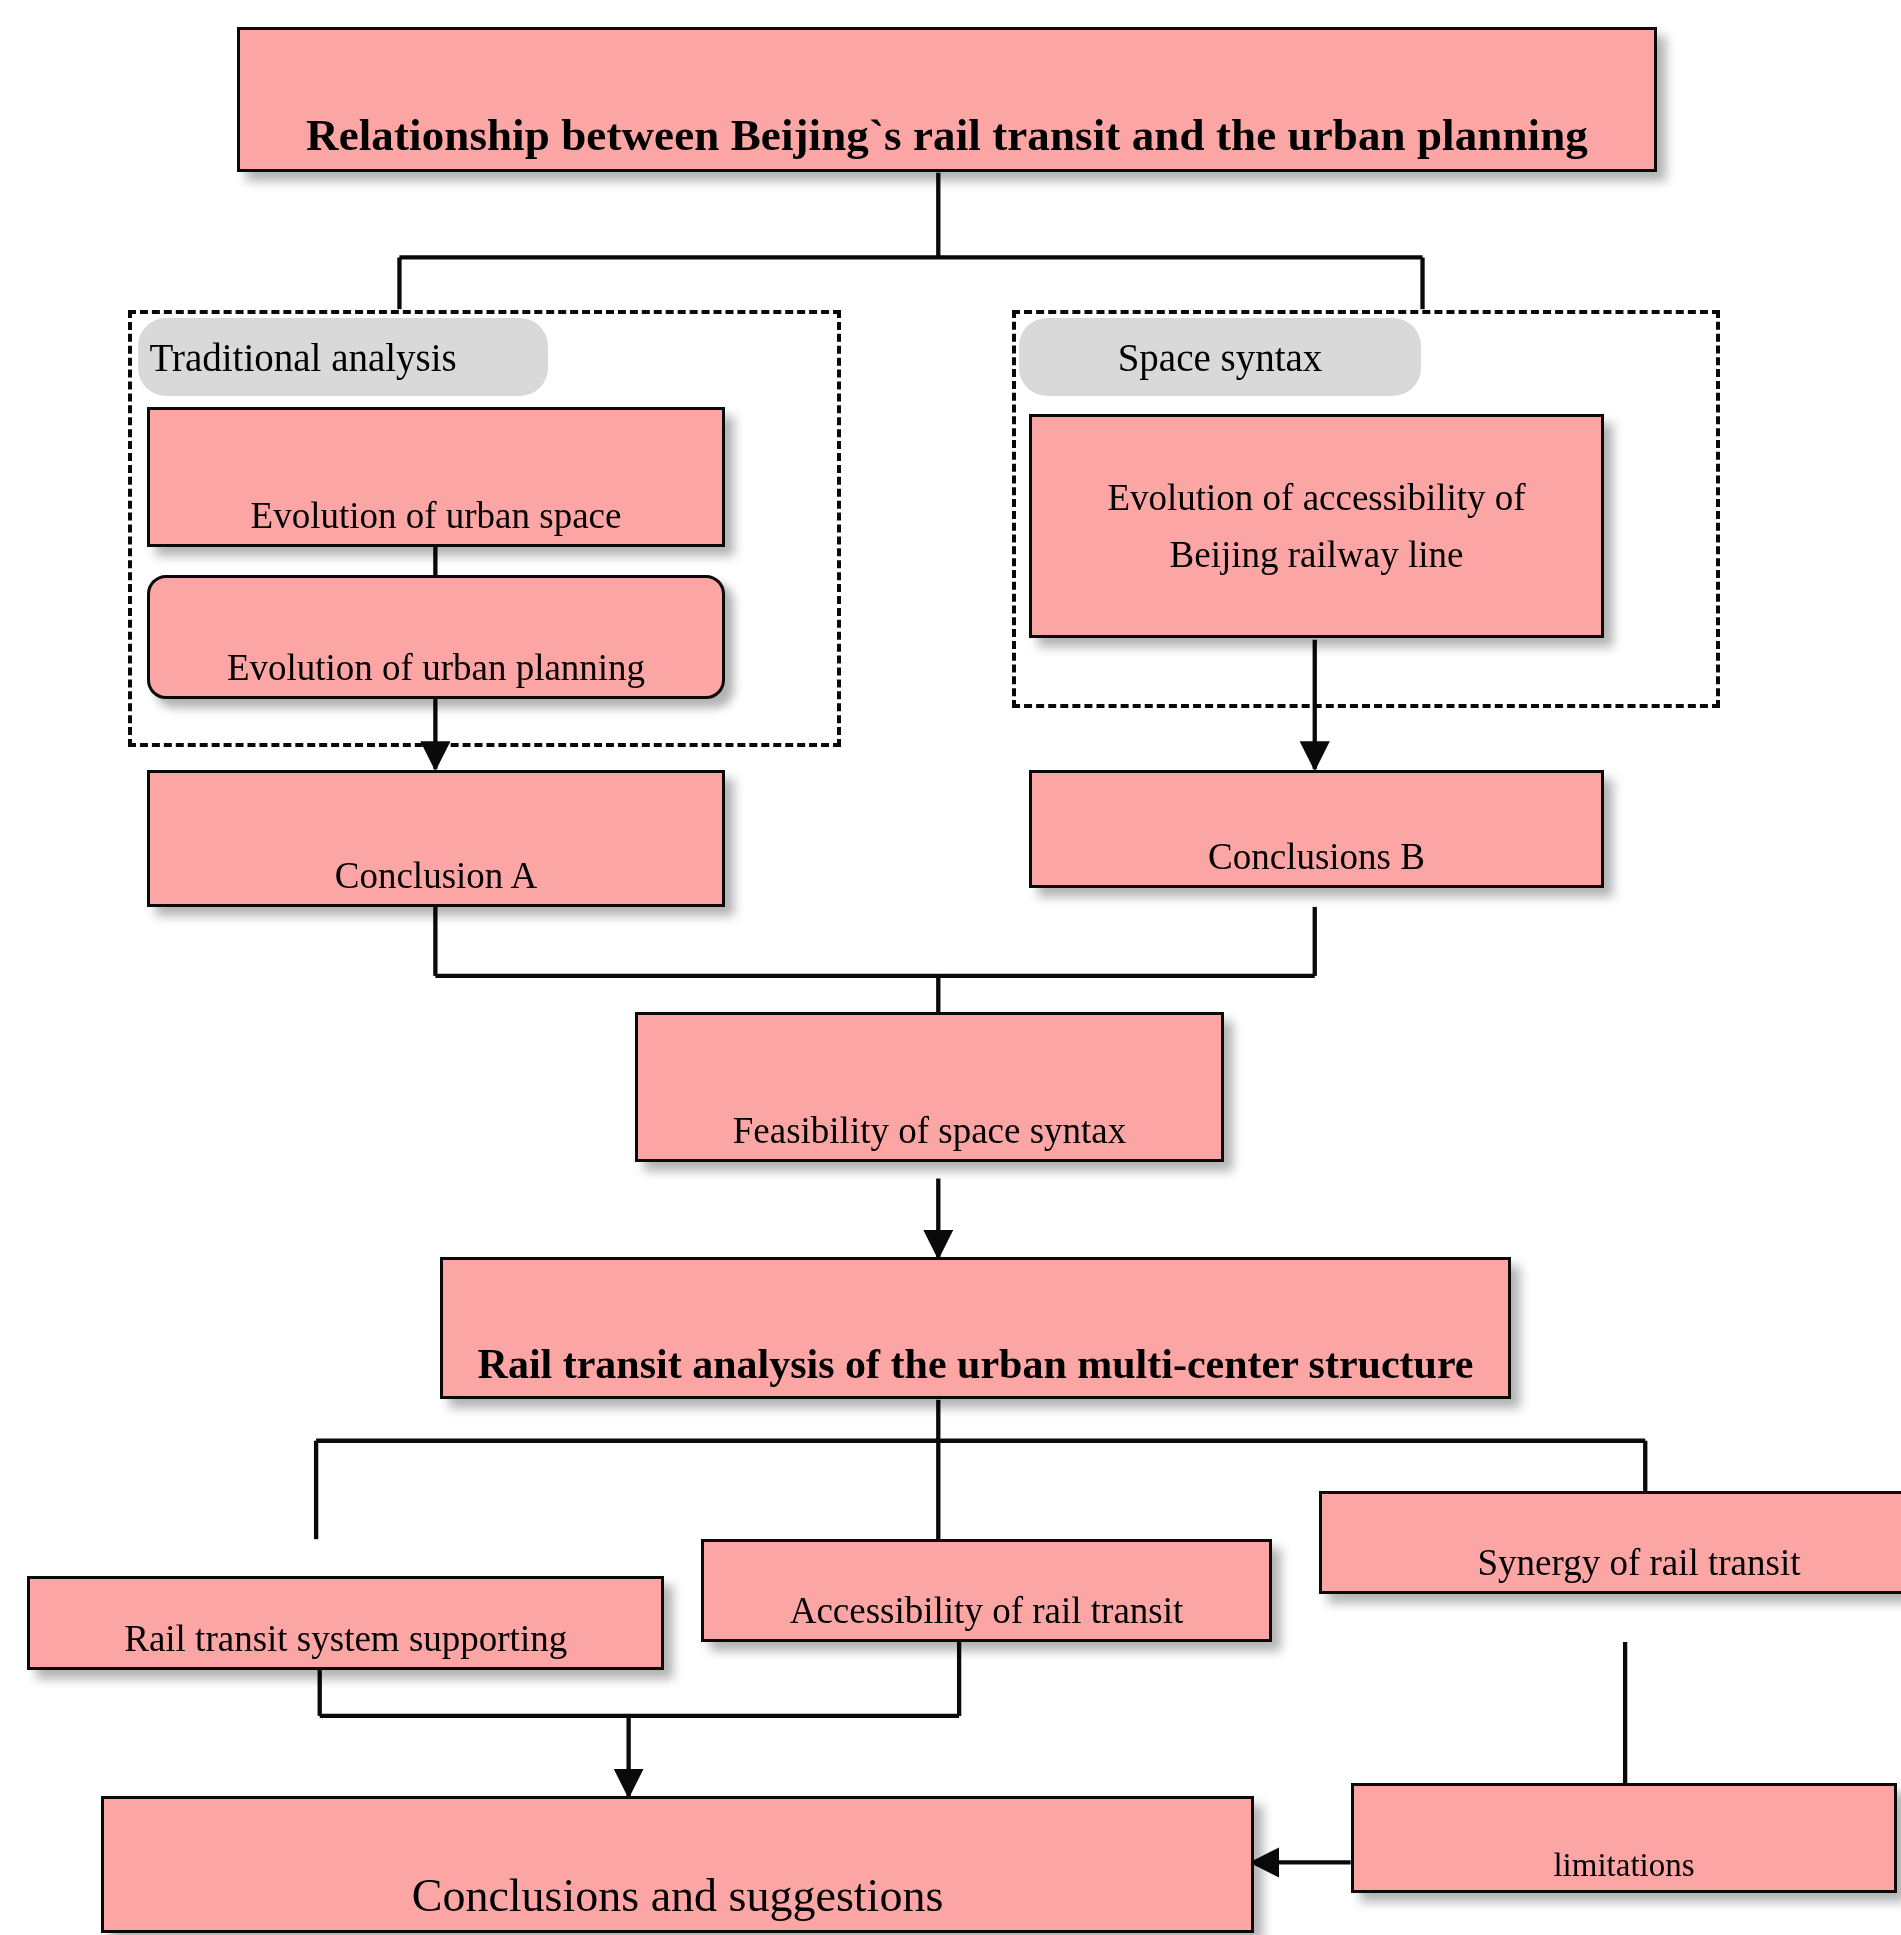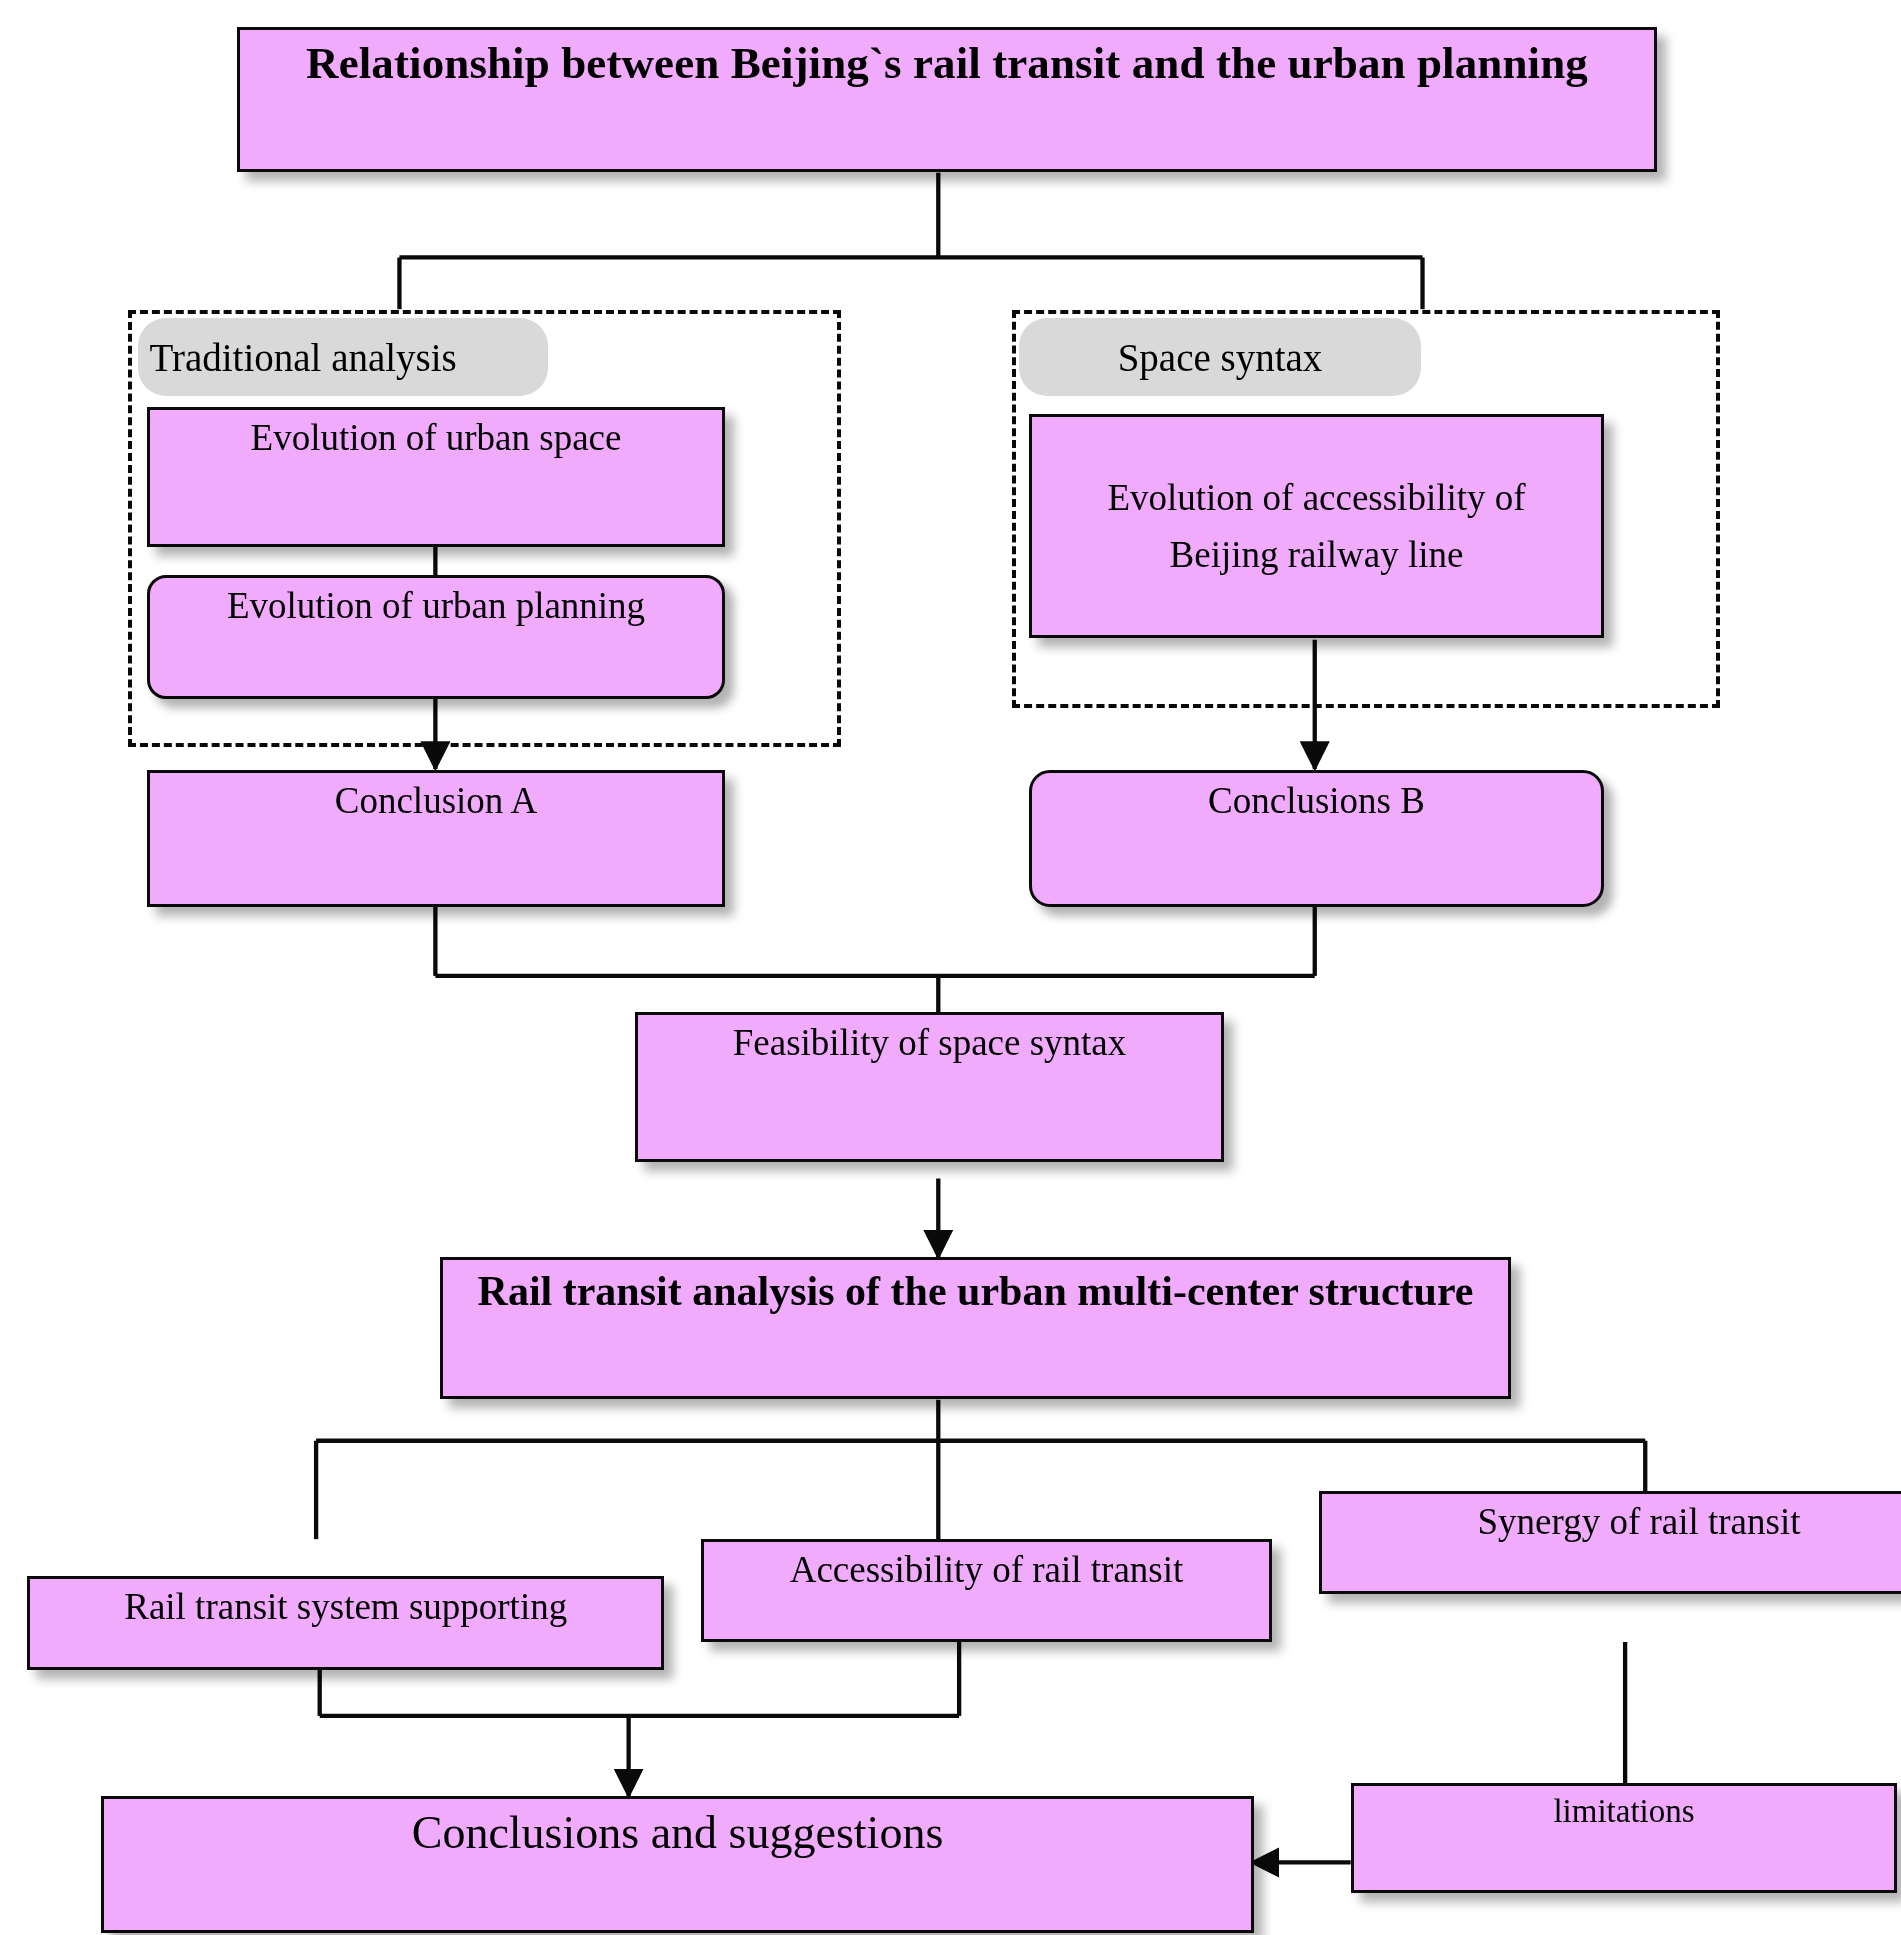--- a/index.html
+++ b/index.html
@@ -2,25 +2,25 @@
 <html style="font-size:11.5px"><head>
 <meta charset="utf-8">
 <style>
   html,body{margin:0;padding:0;background:#ffffff;}
   body{width:1901px;height:1936px;font-family:"Liberation Serif","DejaVu Serif",serif;}
   #stage{position:relative;width:1901px;height:1936px;overflow:hidden;background:#fff;}
   svg.links{position:absolute;left:0;top:0;width:1901px;height:1936px;pointer-events:none;}
 
   .node{
     position:absolute;
-    background:#f0abfc;
+    background:#fca5a5;
     border:3.6px solid #0a0a0a;
     box-sizing:border-box;
     box-shadow:8.6px 8.6px 10px rgba(0,0,0,0.30);
-    display:flex;align-items:flex-start;justify-content:center;
+    display:flex;align-items:flex-end;justify-content:center;
     text-align:center;
     color:#000;
     line-height:1.35;
     padding:2.9px 7.2px;
   }
   .node span{display:block;width:100%;}
 
   .title-node{font-weight:bold;font-size:45px;letter-spacing:0.1px;}
   .n-med{font-size:37px;}
   .n-big{font-size:42px;}
@@ -115,21 +115,21 @@
 
   <div class="node n-med" style="left:1029px;top:414px;width:575px;height:224px;flex-direction:column;">
     <span>Evolution of accessibility of</span>
     <span style="margin-top:7px;">Beijing railway line</span>
   </div>
 
   <div class="node n-med" style="left:147px;top:770px;width:578px;height:137px;">
     <span>Conclusion A</span>
   </div>
 
-  <div class="node n-med" style="left:1029px;top:770px;width:575px;height:137px;border-radius:21px;">
+  <div class="node n-med" style="left:1029px;top:770px;width:575px;height:118px;">
     <span>Conclusions B</span>
   </div>
 
   <div class="node n-med" style="left:635px;top:1012px;width:589px;height:150px;">
     <span>Feasibility of space syntax</span>
   </div>
 
   <div class="node n-big" style="left:424px;top:1257px;width:1071px;height:142px;font-weight:bold;margin-left:16px;">
     <span>Rail transit analysis of the urban multi-center structure</span>
   </div>

